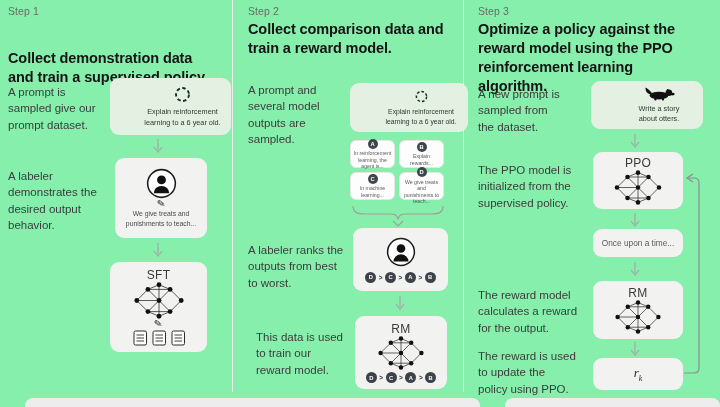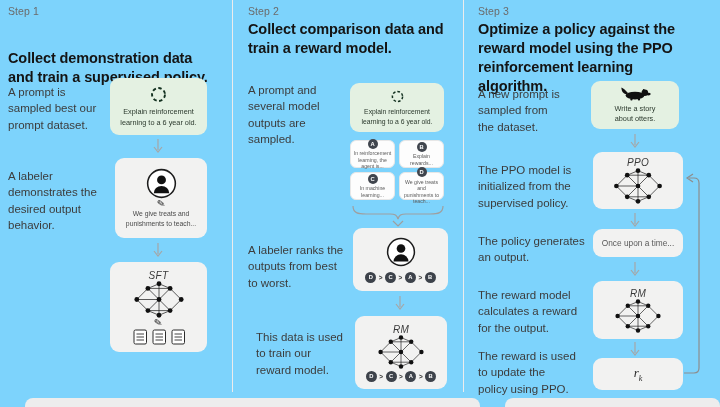--- a/index.html
+++ b/index.html
@@ -1,29 +1,29 @@
 <!DOCTYPE html>
 <html><head>
 <meta charset="utf-8">
 <style>
   html,body{margin:0;padding:0;background:#fff;}
   #canvas{
-    position:relative;width:720px;height:407px;background:#7dd3fc;
+    position:relative;width:720px;height:407px;background:#86efac;
     font-family:"Liberation Sans",sans-serif;overflow:hidden;
     -webkit-font-smoothing:antialiased;
   }
   .abs{position:absolute;}
   .divider{position:absolute;top:0;width:1px;height:392px;background:#ececec;}
   .step-label{font-size:10.5px;color:#6b6b6b;letter-spacing:.1px;}
   .heading{font-size:14.5px;font-weight:bold;color:#141414;line-height:1.32;letter-spacing:-.1px;white-space:pre-line;}
   .caption{font-size:11.5px;color:#3c3c3c;line-height:1.42;white-space:pre-line;}
-  .gbox{background:#e4f1e2;border-radius:9px;display:flex;flex-direction:column;align-items:center;justify-content:center;text-align:center;}
+  .gbox{background:#e4f1e2;border-radius:9px;display:flex;flex-direction:column;align-items:center;justify-content:center;text-align:center;padding-left:24px;}
   .gbox .gt{font-size:7.3px;color:#2c3a2e;line-height:1.4;white-space:pre-line;margin-top:3px;}
   .mbox{background:#f2f2f1;border-radius:9px;display:flex;flex-direction:column;align-items:center;justify-content:center;text-align:center;}
-  .mbox .mlbl{font-size:10px;color:#3a3a3a;letter-spacing:.3px;font-style:italic;}
+  .mbox .mlbl{font-size:12px;color:#3a3a3a;letter-spacing:.3px;}
   .note{font-size:6.8px;color:#4a4a4a;line-height:1.4;white-space:pre-line;}
   .outgrid{display:grid;grid-template-columns:45px 45px;grid-template-rows:28px 28px;gap:4px;}
   .ocell{background:#fdfdfd;border:1px solid #e7e7e7;border-radius:6px;display:flex;flex-direction:column;align-items:center;justify-content:center;padding:1px 2px;box-sizing:border-box;}
   .lc{width:10px;height:10px;border-radius:50%;background:#40454d;color:#fff;font-size:5.8px;font-weight:bold;display:flex;align-items:center;justify-content:center;flex:0 0 auto;}
   .tiny{font-size:5.2px;color:#5b5b5b;line-height:1.25;text-align:center;margin-top:1.5px;}
   .rank{display:flex;align-items:center;gap:2.5px;margin-top:5px;}
   .rank .rc{width:11px;height:11px;border-radius:50%;background:#3d424a;color:#fff;font-size:5.8px;font-weight:bold;display:flex;align-items:center;justify-content:center;}
   .rank .sep{font-size:6.5px;color:#3a3a3a;font-weight:bold;}
   .pencil{font-size:10px;color:#1c1c1c;line-height:1;transform:rotate(-8deg);}
   .outtext{font-size:8.3px;color:#5a5a5a;}
@@ -37,21 +37,21 @@
 <div id="canvas">
 
   <div class="divider" style="left:232px;"></div>
   <div class="divider" style="left:463px;"></div>
 
   <div class="abs step-label" style="left:8px;top:5px;">Step 1</div>
   <div class="abs heading" style="left:8px;top:20px;width:228px;margin-top:29px;">Collect demonstration data
 and train a supervised policy.</div>
 
   <div class="abs caption" style="left:8px;top:84px;width:108px;">A prompt is
-sampled best our
+sampled give our
 prompt dataset.</div>
 
   <div class="abs gbox" style="left:110px;top:78px;width:97px;height:57px;">
     <svg width="19" height="19" viewBox="0 0 20 20">
       <circle cx="10" cy="10" r="6.8" fill="none" stroke="#12301f" stroke-width="2" stroke-dasharray="3.6 2.6"></circle>
     </svg>
     <div class="gt">Explain reinforcement
 learning to a 6 year old.</div>
   </div>
 
@@ -321,22 +321,20 @@
           <circle cx="51" cy="20" r="2.6"></circle>
       </g>
     </svg>
   </div>
 
   <svg class="abs" style="left:629px;top:212px;" width="12" height="17" viewBox="0 0 12 17">
     <line x1="6" y1="1" x2="6" y2="12" stroke="#a6a6a6" stroke-width="1.2"></line>
     <polyline points="2,9 6,14 10,9" fill="none" stroke="#a6a6a6" stroke-width="1.2"></polyline>
   </svg>
 
-  <div class="abs caption" style="left:478px;top:233px;width:126px;">The policy generates
-an output.</div>
 
   <div class="abs mbox" style="left:593px;top:229px;width:90px;height:28px;">
     <div class="outtext">Once upon a time...</div>
   </div>
 
   <svg class="abs" style="left:629px;top:261px;" width="12" height="17" viewBox="0 0 12 17">
     <line x1="6" y1="1" x2="6" y2="12" stroke="#a6a6a6" stroke-width="1.2"></line>
     <polyline points="2,9 6,14 10,9" fill="none" stroke="#a6a6a6" stroke-width="1.2"></polyline>
   </svg>
 

